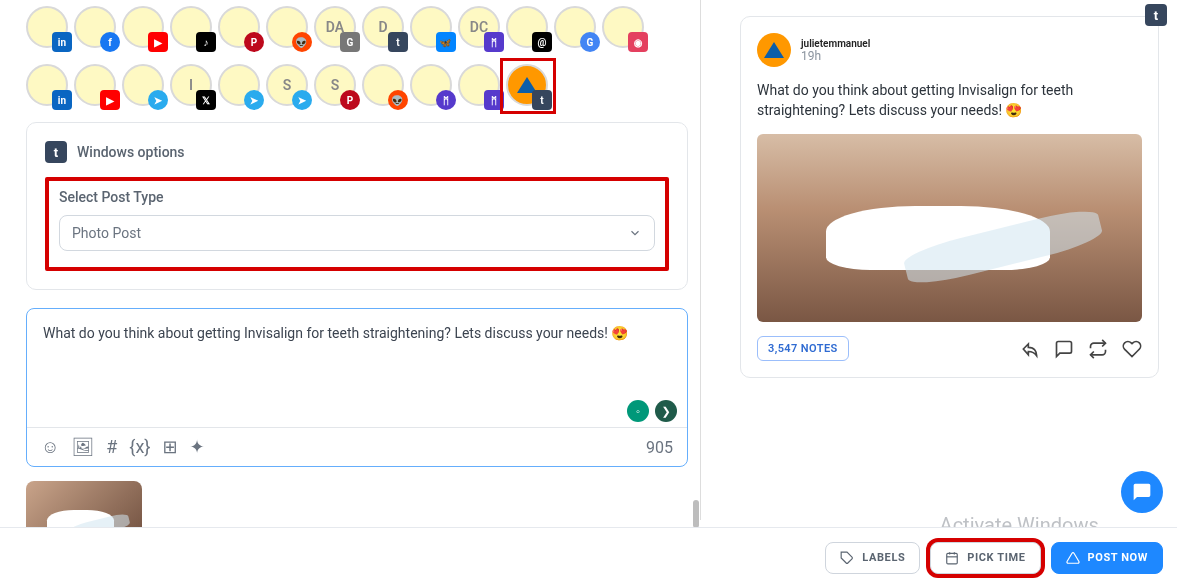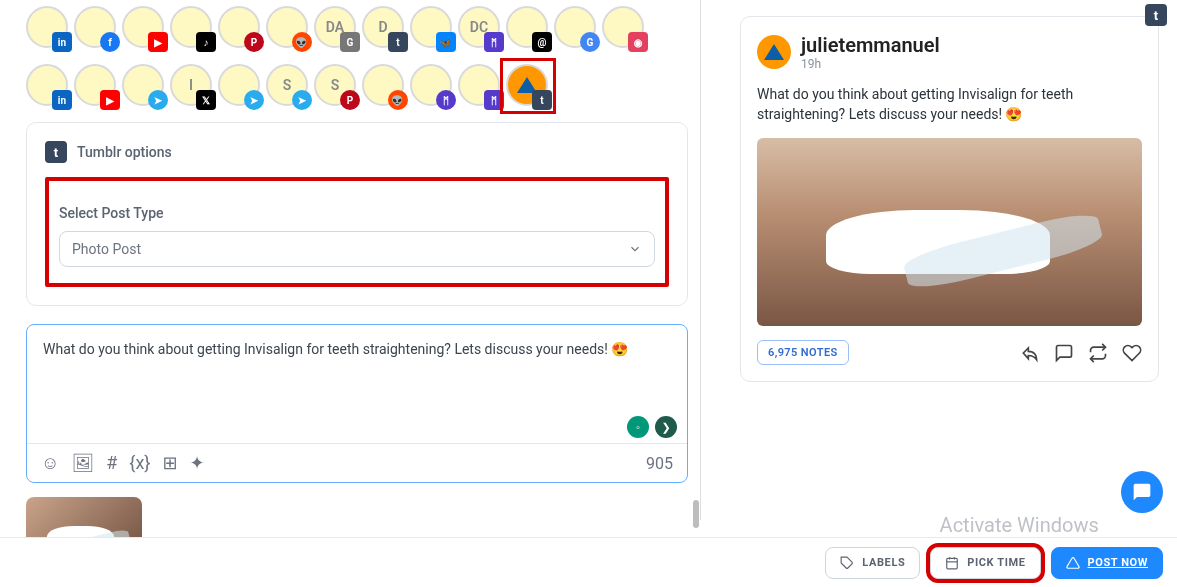--- a/index.html
+++ b/index.html
@@ -15,52 +15,52 @@
   .av-circle { width: 42px; height: 42px; border-radius: 50%; border: 2px solid #d9d9d9; background: #fef9c3; position: relative; display:flex; align-items:center; justify-content:center; font-weight:600; color:#888; font-size:14px;}
   .av-badge { position: absolute; right: -2px; bottom: -2px; width: 20px; height: 20px; border-radius: 4px; background: #333; display:flex;align-items:center;justify-content:center;}
   .av-badge.round { border-radius:50%; }
   .av-item.selected::before { content:""; position:absolute; left:-6px; top:-6px; right:-6px; bottom:-6px; border:3px solid #d50000; }
   .av-orange { background: #ff9800; }
   .av-triangle { width:0;height:0;border-left:10px solid transparent;border-right:10px solid transparent;border-bottom:16px solid #0c5ea8;}
   
   .card { border: 1px solid #e3e6ea; border-radius: 10px; margin-top: 14px; padding: 18px; background:#fff;}
   .opt-head { display:flex; align-items:center; gap:10px; color:#5a6470; font-weight:500;}
   .tumblr-sq { width:22px;height:22px;border-radius:4px;background:#36465d;color:#fff;display:flex;align-items:center;justify-content:center;font-weight:700;font-size:13px;}
-  .hl-block { border:4px solid #d50000; margin-top:14px; padding:24px 10px 16px; border-radius:2px;}
+  .hl-block { border:4px solid #d50000; margin-top:14px; padding:8px 10px 16px; border-radius:2px;}
   .label { color:#5a6470; font-weight:500; margin-bottom:10px; font-size:14px;}
   .select { border:1px solid #d2d8df; border-radius:8px; padding:9px 12px; display:flex; justify-content:space-between; align-items:center; cursor:pointer; color:#6b7480;}
   
   .composer { border:1px solid #65aefc; border-radius:8px; margin-top:18px; position:relative;}
   .composer-text { padding:16px 16px 60px; min-height:118px; color:#3c4450; font-size:14px; outline:none;}
   .composer-right-tools { position:absolute; right:10px; bottom:44px; display:flex; gap:6px;}
   .pill { width:22px;height:22px;border-radius:11px; background:#009879; display:flex;align-items:center;justify-content:center; color:#fff; font-size:11px;}
   .pill.dark{ background:#1f5b4a;}
   .composer-bottom { border-top:1px solid #e3e6ea; padding:8px 14px; display:flex; justify-content:space-between; align-items:center;}
   .tool-row { display:flex; gap:12px; color:#6b7480;}
   .tool-row span{ cursor:pointer; font-size:18px;}
   .char-count{ color:#6b7480; font-size:16px;}
   .thumb { margin-top:14px; width:116px; height:76px; border-radius:8px; background: linear-gradient(135deg,#c9a48a,#6a4a3a); position:relative; overflow:hidden;}
   
   .tumblr-corner { position:absolute; top:4px; right:10px; width:22px;height:22px;border-radius:4px;background:#36465d;color:#fff;display:flex;align-items:center;justify-content:center;font-weight:700;font-size:13px;}
   .preview { border:1px solid #e3e6ea; border-radius:10px; margin-top:16px; padding:16px;}
   .p-head { display:flex; gap:10px; align-items:center;}
   .p-av { width:34px;height:34px;border-radius:50%; background:#ff9800; display:flex;align-items:center;justify-content:center;}
-  .p-user { font-weight:600; font-size:20px; color:#222;}
+  .p-user { font-weight:600; font-size:10px; color:#222;}
   .p-time { color:#8a939e; font-size:12px;}
   .p-text { margin-top:14px; color:#2c333b; font-size:14px; line-height:1.4;}
   .p-img { margin-top:14px; width:100%; height:188px; border-radius:6px; background: linear-gradient(180deg,#d7bda6 0%, #b98f73 40%, #7a5744 100%); position:relative; overflow:hidden;}
   .teeth-shape { position:absolute; left:18%; top:38%; width:58%; height:34%; background:#fff; border-radius:40% 40% 20% 20%;}
   .tray-shape { position:absolute; left:38%; top:50%; width:52%; height:20%; background:rgba(210,230,240,.55); border-radius:30%; transform:rotate(-14deg);}
   .p-foot { margin-top:14px; display:flex; justify-content:space-between; align-items:center;}
   .notes-btn { border:1px solid #9bbefb; color:#2f6bd2; border-radius:6px; padding:5px 10px; font-size:11px; font-weight:600; letter-spacing:.4px; cursor:pointer;}
   .p-actions { display:flex; gap:14px; color:#555; font-size:18px;}
   
-  .footer { position:absolute; left:0; right:0; bottom:0; height:50px; border-top:1px solid #e6e9ee; display:flex; justify-content:flex-end; align-items:center; gap:10px; padding:0 14px; background:#fff;}
+  .footer { position:absolute; left:0; right:0; bottom:0; height:60px; border-top:1px solid #e6e9ee; display:flex; justify-content:flex-end; align-items:center; gap:10px; padding:0 14px; background:#fff;}
   .btn { border:1px solid #cfd5dd; border-radius:8px; padding:8px 14px; font-size:11px; font-weight:700; letter-spacing:.6px; display:flex; align-items:center; gap:8px; cursor:pointer; color:#5a6470; background:#fff;}
-  .btn.blue { background:#1e88ff; color:#fff; border-color:#1e88ff;text-decoration:underline;}
+  .btn.blue { background:#1e88ff; color:#fff; border-color:#1e88ff;}
   .btn.orange { background:#ffbe3d; color:#5a4410; border-color:#ffbe3d;}
   .hl-red { box-shadow: 0 0 0 4px #d50000; }
   
   .wm { position:absolute; right:48px; bottom:36px; text-align:left; color:#8a8f97; opacity:.55; pointer-events:none;}
   .wm .l1{ font-size:20px;}
   .wm .l2{ font-size:12px;}
   .help-bubble{ position:absolute; right:14px; bottom:74px; width:42px; height:42px; border-radius:50%; background:#1e88ff; display:flex;align-items:center;justify-content:center;}
   svg { display:block; }
 </style>
 </head>
@@ -214,21 +214,21 @@
           </div>
           <div class="av-badge" style="background: rgb(54, 70, 93);">
             <span style="color:#fff;font-size:10px;font-weight:700">t</span>
           </div>
         </div>
       </div>
 
     <div class="card">
       <div class="opt-head">
         <div class="tumblr-sq">t</div>
-        <span>Tumblr options</span>
+        <span>Windows options</span>
       </div>
       <div class="hl-block">
         <div class="label">Select Post Type</div>
         <div class="select">
           <span>Photo Post</span>
           <span>
             <svg width="14" height="14" viewBox="0 0 24 24" fill="none" stroke="#6b7480" stroke-width="2">
                 <polyline points="6 9 12 15 18 9"></polyline>
               </svg>
           </span>
@@ -275,21 +275,21 @@
           <div class="p-user">julietemmanuel</div>
           <div class="p-time">19h</div>
         </div>
       </div>
       <div class="p-text">What do you think about getting Invisalign for teeth straightening? Lets discuss your needs! 😍</div>
       <div class="p-img">
         <div class="teeth-shape"></div>
           <div class="tray-shape"></div>
       </div>
       <div class="p-foot">
-        <div class="notes-btn">6,975 NOTES</div>
+        <div class="notes-btn">3,547 NOTES</div>
         <div class="p-actions">
           <span>
               <svg width="20" height="20" viewBox="0 0 24 24" fill="none" stroke="#444" stroke-width="2">
                 <path d="M4 12l6-6v4c8 0 10 6 10 10-2-3-4-5-10-5v4l-6-7z"></path>
               </svg>
             </span>
           <span>
               <svg width="20" height="20" viewBox="0 0 24 24" fill="none" stroke="#444" stroke-width="2">
                 <path d="M21 15a2 2 0 0 1-2 2H7l-4 4V5a2 2 0 0 1 2-2h14a2 2 0 0 1 2 2z"></path>
               </svg>

